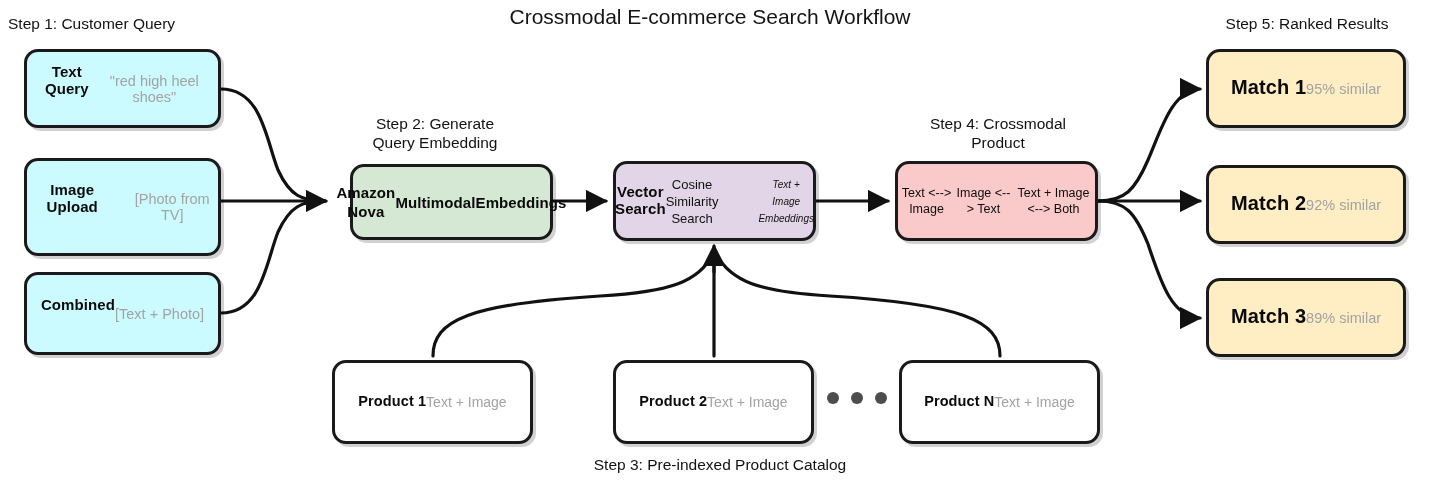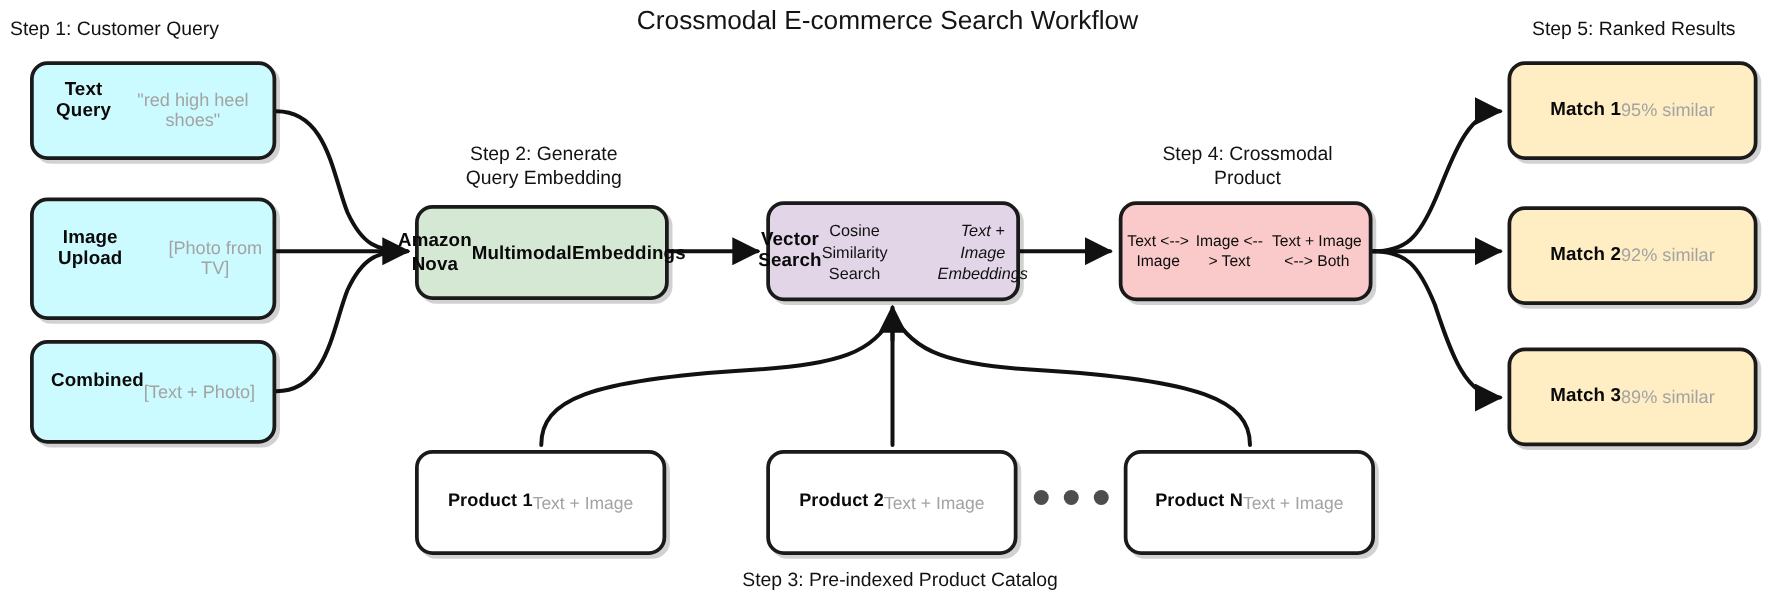--- a/index.html
+++ b/index.html
@@ -72,33 +72,33 @@
   }
   .query-box .title { font-size: 15px; margin-bottom: 18px; }
   .query-box .sub { font-size: 14.5px; }
 
   #node-text-query   { top: 49px;  height: 79px; }
   #node-image-upload { top: 158px; height: 98px; gap: 25px; }
   #node-combined     { top: 272px; height: 83px; }
 
   
   #node-embeddings {
-    left: 332px; top: 164px; width: 203px; height: 76px;
+    left: 350px; top: 164px; width: 203px; height: 76px;
     background: #d5e8d4;
   }
   #node-embeddings .title { font-size: 15px; line-height: 19px; }
 
   
   #node-vector-search {
     left: 613px; top: 161px; width: 203px; height: 80px;
     background: #e1d5e7;
   }
   #node-vector-search .title { font-size: 15px; margin-bottom: 3px; }
   #node-vector-search .sub2 { font-size: 13px; color: #111; line-height: 17px; }
-  #node-vector-search .sub3 { font-size: 13px; color: #111; font-style: italic; line-height: 17px; margin-left: 40px; }
+  #node-vector-search .sub3 { font-size: 10px; color: #111; font-style: italic; line-height: 17px; margin-left: 40px; }
 
   
   #node-matching {
     left: 895px; top: 161px; width: 203px; height: 80px;
     background: #fac9c9;
   }
   #node-matching .line { font-size: 12.5px; line-height: 16.5px; color: #0d0d0d; }
 
   
   .product-box {
@@ -109,21 +109,21 @@
   .product-box .sub { font-size: 14px; }
   #node-product-1 { left: 332px; }
   #node-product-2 { left: 613px; }
   #node-product-n { left: 899px; }
 
   
   .match-box {
     left: 1206px; width: 200px; height: 79px;
     background: #ffedc4;
   }
-  .match-box .title { font-size: 15px; margin-bottom: 2px; }
+  .match-box .title { font-size: 20px; margin-bottom: 2px; }
   .match-box .sub { font-size: 14.5px; }
   #node-match-1 { top: 49px; }
   #node-match-2 { top: 165px; }
   #node-match-3 { top: 278px; }
 
   
   #catalog-ellipsis {
     position: absolute;
     left: 827px; top: 390px;
     width: 60px; height: 16px;

